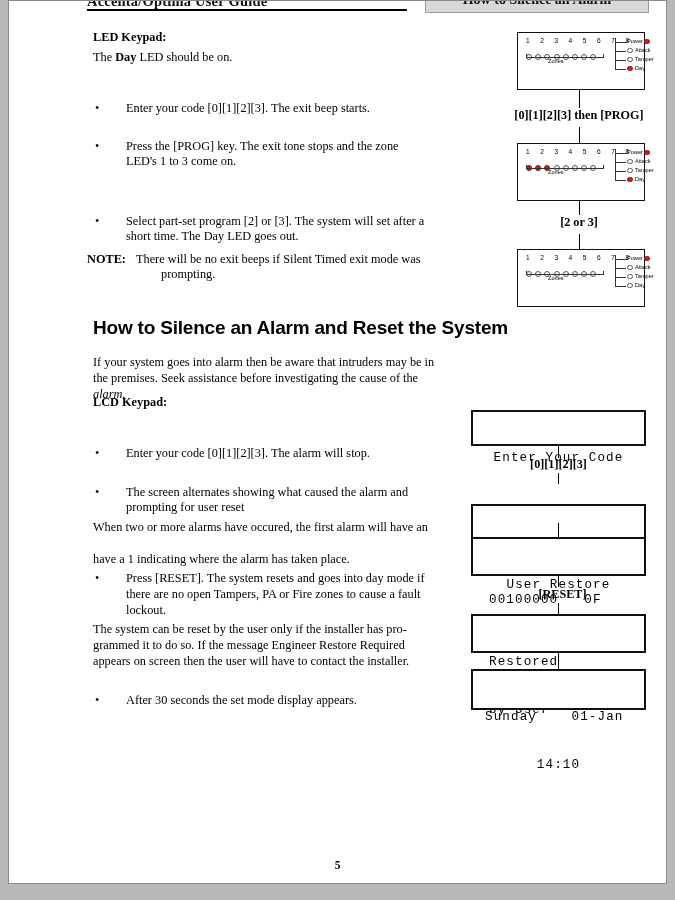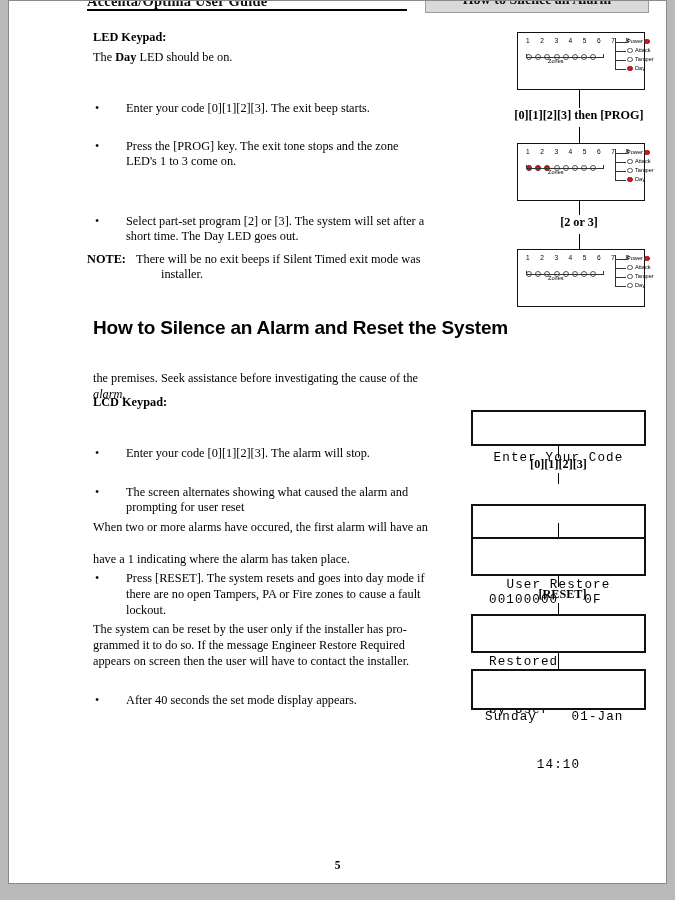--- a/index.html
+++ b/index.html
@@ -251,21 +251,21 @@
   <div class="bullet" style="left:86px; top:138px;">•</div>
   <div class="t" style="left:117px; top:138px; width:330px;">Press the [PROG] key. The exit tone stops and the zone</div>
   <div class="t" style="left:117px; top:153px; width:330px;">LED's 1 to 3 come on.</div>
 
   <div class="bullet" style="left:86px; top:213px;">•</div>
   <div class="t" style="left:117px; top:213px; width:340px;">Select part-set  program [2] or [3]. The system will set after a</div>
   <div class="t" style="left:117px; top:228px; width:340px;">short time. The Day LED goes out.</div>
 
   <div class="t b" style="left:78px; top:251px;">NOTE:</div>
   <div class="t" style="left:127px; top:251px; width:330px;">There will be no exit beeps if Silent Timed exit mode was</div>
-  <div class="t" style="left:152px; top:266px; width:330px;">installer.</div>
+  <div class="t" style="left:152px; top:266px; width:330px;">prompting.</div>
 
   <div class="kp" style="left:508px; top:31px; width:128px; height:58px;">
     <div class="znums">1 2 3 4 5 6 7 8</div>
     <div class="zleds">
       <span class="zled"></span><span class="zled"></span><span class="zled"></span><span class="zled"></span><span class="zled"></span><span class="zled"></span><span class="zled"></span><span class="zled"></span>
     </div>
     <div class="zbar"></div>
     <div class="zlabel">Zones</div>
     <div class="vline"></div>
     <div class="sbar" style="top:9px;"></div>
@@ -321,20 +321,21 @@
     <div class="sbar" style="top:27px;"></div>
     <div class="sbar" style="top:36px;"></div>
     <div class="srow" style="top:5px;"><span>Power</span> <span class="sled on"></span></div>
     <div class="srow" style="top:14px;"><span class="sled"></span><span>Attack</span></div>
     <div class="srow" style="top:23px;"><span class="sled"></span><span>Tamper</span></div>
     <div class="srow" style="top:32px;"><span class="sled"></span><span>Day</span></div>
   </div>
 
   <div class="h2" style="left:84px; top:316px; width:520px;">How to Silence an Alarm and Reset the System</div>
 
+  <div class="t" style="left:84px; top:354px; width:370px;">If your system goes into alarm then be aware that intruders may be in</div>
   <div class="t" style="left:84px; top:370px; width:370px;">the premises. Seek assistance before investigating the cause of the</div>
   <div class="t" style="left:84px; top:386px; width:370px;font-style:italic;">alarm.</div>
 
   <div class="t b" style="left:84px; top:394px;">LCD Keypad:</div>
 
   <div class="bullet" style="left:86px; top:445px;">•</div>
   <div class="t" style="left:117px; top:445px; width:340px;">Enter your code [0][1][2][3]. The alarm will stop.</div>
 
   <div class="bullet" style="left:86px; top:484px;">•</div>
   <div class="t" style="left:117px; top:484px; width:340px;">The screen alternates showing what caused the alarm and</div>
@@ -346,21 +347,21 @@
   <div class="bullet" style="left:86px; top:570px;">•</div>
   <div class="t" style="left:117px; top:570px; width:340px;">Press [RESET]. The system resets and goes into day mode if</div>
   <div class="t" style="left:117px; top:586px; width:340px;">there are no open Tampers, PA or Fire zones to cause a fault</div>
   <div class="t" style="left:117px; top:602px; width:340px;">lockout.</div>
 
   <div class="t" style="left:84px; top:621px; width:370px;">The system can be reset by the user only if the installer has pro-</div>
   <div class="t" style="left:84px; top:653px; width:370px;">appears on screen then the user will have to contact the installer.</div>
   <div class="t" style="left:84px; top:637px; width:370px;">grammed it to do so. If the message Engineer Restore Required</div>
 
   <div class="bullet" style="left:86px; top:692px;">•</div>
-  <div class="t" style="left:117px; top:692px; width:340px;">After 40 seconds the set mode display appears.</div>
+  <div class="t" style="left:117px; top:692px; width:340px;">After 30 seconds the set mode display appears.</div>
 
   <div class="lcd center" style="left:462px; top:409px; width:175px; height:36px;">
     <div>Enter Your Code</div>
   </div>
 
   <div class="conn" style="left:549px; top:445px; height:12px;"></div>
   <div class="conn-label b" style="left:462px; top:456px; width:175px;">[0][1][2][3]</div>
   <div class="conn" style="left:549px; top:472px; height:11px;"></div>
 
   <div class="lcd" style="left:462px; top:483px; width:175px; height:39px;margin-top:20px;">

